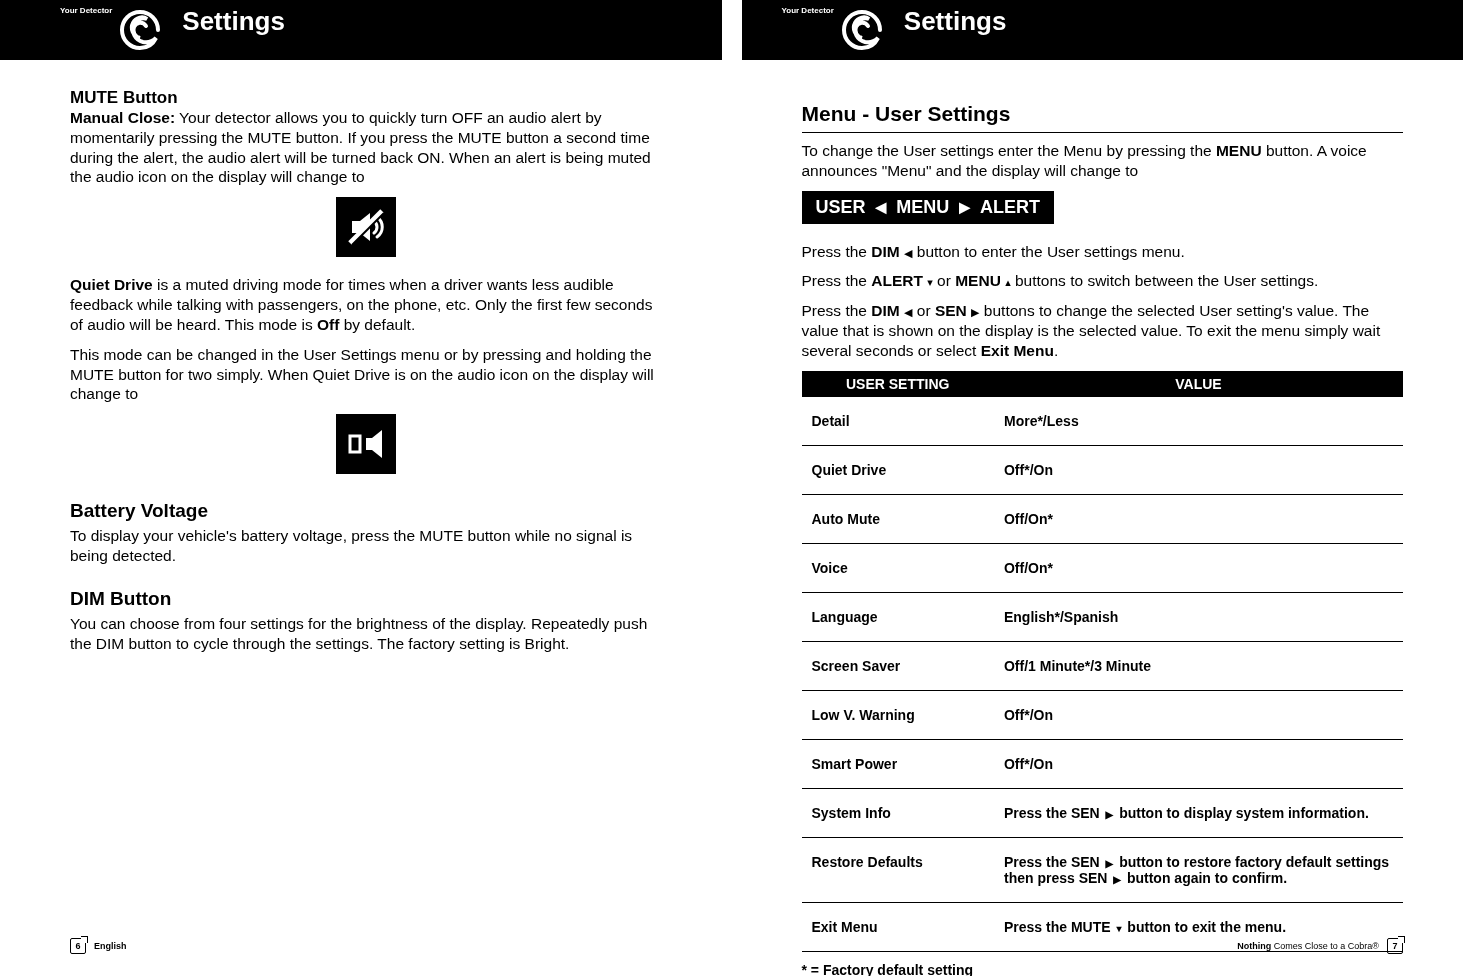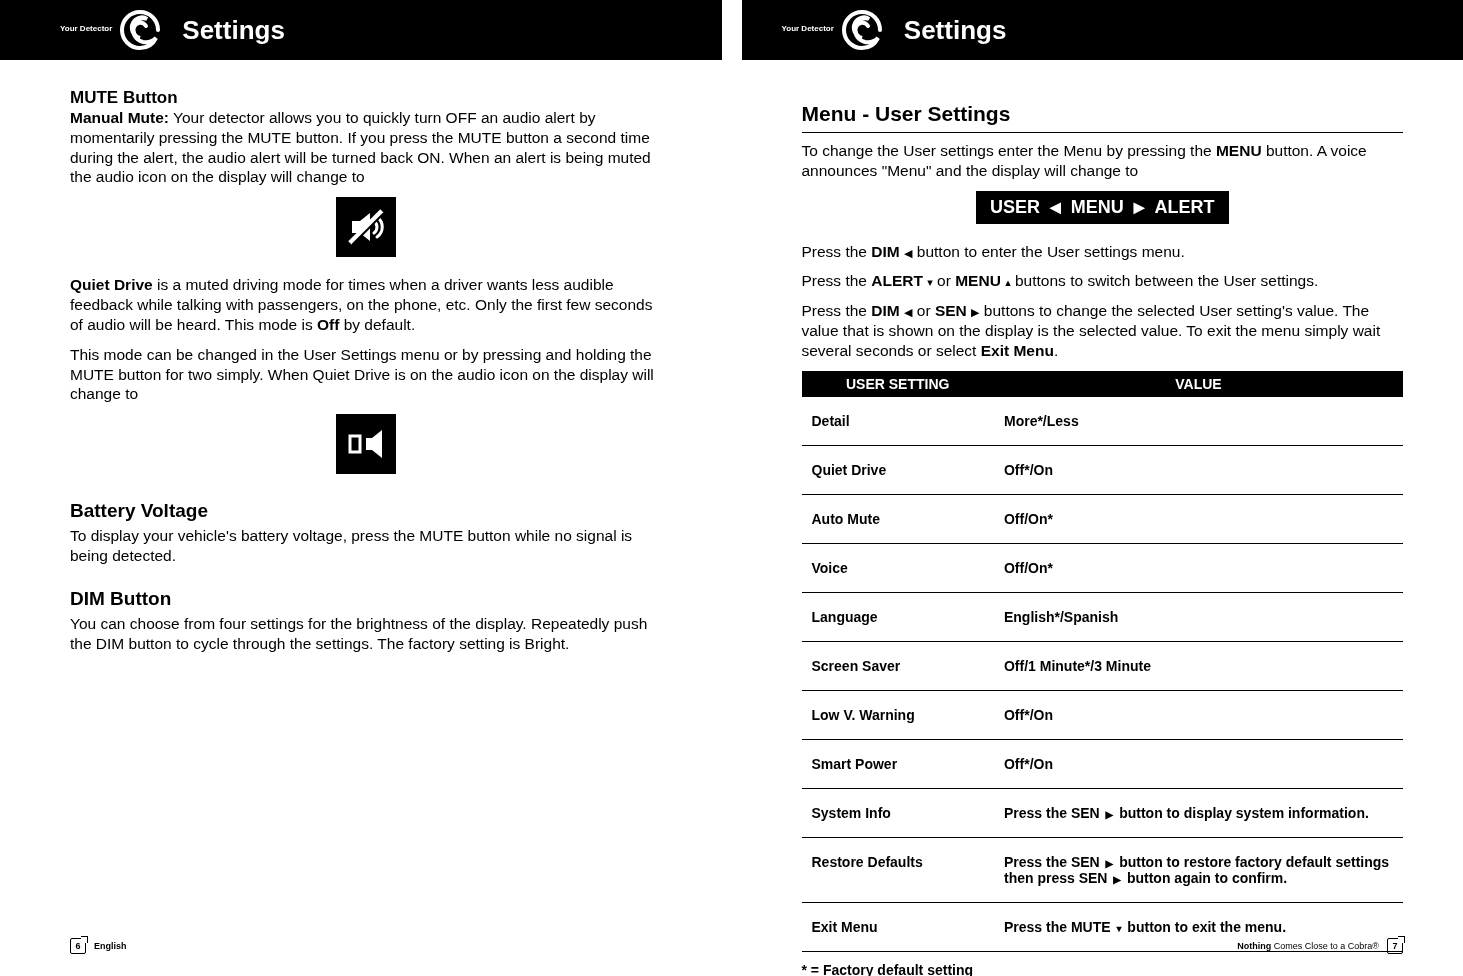--- a/index.html
+++ b/index.html
@@ -3,42 +3,42 @@
 <meta charset="utf-8">
 <style>
   * { box-sizing: border-box; margin: 0; padding: 0; }
   html, body { width: 1463px; height: 976px; background: #fff; font-family: Arial, Helvetica, sans-serif; color: #000; }
   .spread { display: flex; width: 100%; height: 100%; }
   .page { flex: 1; position: relative; padding: 0; }
   .page-left { padding-right: 10px; }
   .page-right { padding-left: 10px; }
 
   .top-bar { height: 60px; background: #000; position: relative; display: flex; align-items: center; }
-  .logo-block { display: flex; align-items: center; position: relative; margin-left: 60px; }
+  .logo-block { display: flex; align-items: flex-start; position: relative; margin-left: 60px; }
   .logo-label { font-size: 8px; font-weight: bold; color: #fff; margin-right: 4px; margin-bottom: 4px; white-space: nowrap; }
   .logo-swirl { width: 48px; height: 48px; }
   .section-title { color: #fff; font-size: 26px; font-weight: bold; margin-left: 18px; }
 
   .content { padding: 28px 60px 0 70px; }
   .content-right { padding: 28px 60px 0 60px; }
 
   h2.h-mute { font-size: 17px; font-weight: bold; font-family: Arial, Helvetica, sans-serif; }
   h2.h-sub { font-size: 19px; font-weight: bold; margin-top: 22px; margin-bottom: 4px; }
   h2.h-menu { font-size: 21px; font-weight: 900; margin-bottom: 6px; position: relative; font-family: Arial, sans-serif; letter-spacing: 0; margin-top: 14px; }
   .menu-rule { position: relative; border: none; border-top: 1px solid #000; margin-bottom: 8px; }
   .menu-rule::after { content: ""; position: absolute; right: -1px; top: -3px; width: 6px; height: 6px; background: #000; border-radius: 50%; }
 
   p.body { font-size: 15.5px; line-height: 1.28; margin-bottom: 10px; font-family: Arial, Helvetica, sans-serif; }
   p.body b, p.body strong { font-weight: bold; }
 
   .icon-row { text-align: center; margin: 8px 0 14px; }
   .icon-box { display: inline-block; background: #000; padding: 6px; }
   .speaker-muted-svg { width: 48px; height: 48px; display: block; }
 
-  .menu-display-wrap { text-align: center; margin: 10px 0 18px; }
+  .menu-display-wrap { text-align: left; margin: 10px 0 18px; }
   .menu-display { display: inline-flex; align-items: center; background: #000; color: #fff; font-weight: bold; font-size: 18px; padding: 6px 14px; gap: 10px; }
   .menu-display .tri { font-size: 14px; }
 
   .arrow-inline { display: inline-block; font-size: 11px; vertical-align: middle; }
 
   table.settings { width: 100%; border-collapse: collapse; font-size: 14px; margin-top: 4px; }
   table.settings th { background: #000; color: #fff; text-align: center; padding: 5px 10px; font-size: 14px; font-weight: bold; }
   table.settings td { border-bottom: 1px solid #000; padding: 16px 10px; vertical-align: top; font-weight: bold; }
   table.settings tr:last-child td { border-bottom: 1px solid #000; }
   table.settings td:first-child { width: 32%; }
@@ -68,21 +68,21 @@
         <svg class="logo-swirl" viewBox="0 0 48 48">
           <path d="M24 6 C14 6 6 14 6 24 C6 34 14 42 24 42 C31 42 37 38 40 32 C37 35 32 37 27 36 C19 34 15 26 18 19 C20 14 26 11 31 13 C27 10 20 11 17 17 C14 23 17 30 24 32 C19 31 16 26 18 21 C20 16 27 15 30 20 M24 6 C34 6 42 14 42 24" fill="none" stroke="#fff" stroke-width="4" stroke-linecap="round"></path>
         </svg>
         <span class="section-title">Settings</span>
       </div>
     </div>
 
     <div class="content">
       <h2 class="h-mute">MUTE Button</h2>
       <p class="body">
-        <b>Manual Mute:</b><span> Your detector allows you to quickly turn OFF an audio alert by momentarily pressing the MUTE button. If you press the MUTE button a second time during the alert, the audio alert will be turned back ON. When an alert is being muted the audio icon on the display will change to</span>
+        <b>Manual Close:</b><span> Your detector allows you to quickly turn OFF an audio alert by momentarily pressing the MUTE button. If you press the MUTE button a second time during the alert, the audio alert will be turned back ON. When an alert is being muted the audio icon on the display will change to</span>
       </p>
 
       <div class="icon-row">
         <div class="icon-box">
           <svg class="speaker-muted-svg" viewBox="0 0 48 48">
             <rect x="0" y="0" width="48" height="48" fill="#000"></rect>
             <path d="M10 18 L18 18 L28 10 L28 38 L18 30 L10 30 Z" fill="#fff"></path>
             <path d="M32 18 C36 21 36 27 32 30" fill="none" stroke="#fff" stroke-width="3" stroke-linecap="round"></path>
             <path d="M35 14 C42 19 42 29 35 34" fill="none" stroke="#fff" stroke-width="3" stroke-linecap="round"></path>
             <line x1="8" y1="40" x2="40" y2="8" stroke="#fff" stroke-width="5"></line>

